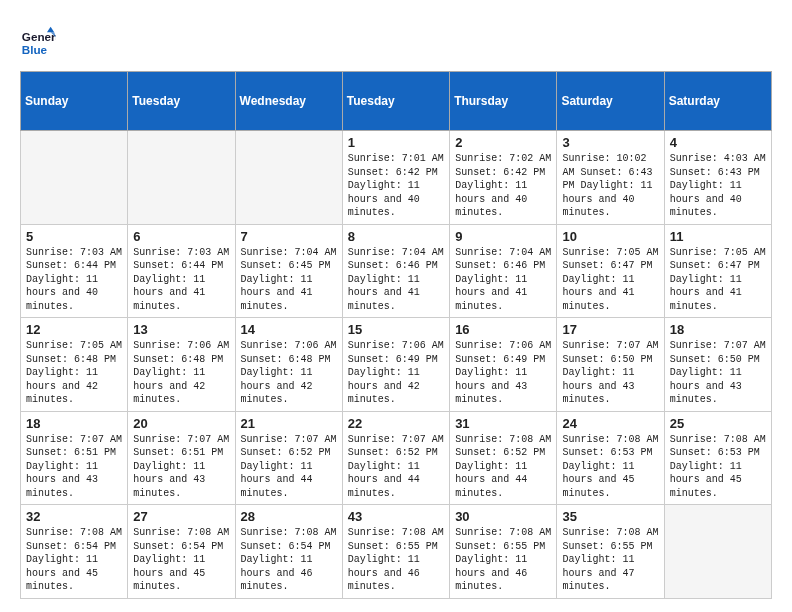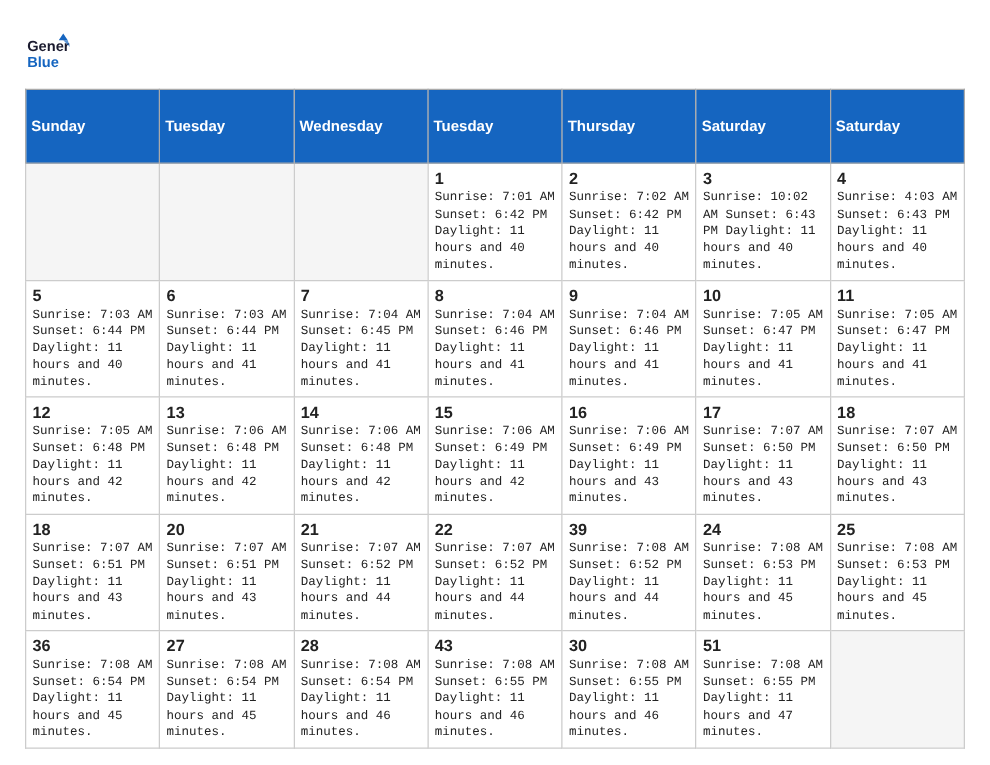--- a/index.html
+++ b/index.html
@@ -250,41 +250,41 @@
 Sunset: 6:52 PM
 Daylight: 11 hours and 44 minutes.</div>
         </td>
         <td>
           <span class="day-num">22</span>
           <div class="day-info">Sunrise: 7:07 AM
 Sunset: 6:52 PM
 Daylight: 11 hours and 44 minutes.</div>
         </td>
         <td>
-          <span class="day-num">39</span>
+          <span class="day-num">31</span>
           <div class="day-info">Sunrise: 7:08 AM
 Sunset: 6:52 PM
 Daylight: 11 hours and 44 minutes.</div>
         </td>
         <td>
           <span class="day-num">24</span>
           <div class="day-info">Sunrise: 7:08 AM
 Sunset: 6:53 PM
 Daylight: 11 hours and 45 minutes.</div>
         </td>
         <td>
           <span class="day-num">25</span>
           <div class="day-info">Sunrise: 7:08 AM
 Sunset: 6:53 PM
 Daylight: 11 hours and 45 minutes.</div>
         </td>
       </tr>
       <tr>
         <td>
-          <span class="day-num">36</span>
+          <span class="day-num">32</span>
           <div class="day-info">Sunrise: 7:08 AM
 Sunset: 6:54 PM
 Daylight: 11 hours and 45 minutes.</div>
         </td>
         <td>
           <span class="day-num">27</span>
           <div class="day-info">Sunrise: 7:08 AM
 Sunset: 6:54 PM
 Daylight: 11 hours and 45 minutes.</div>
         </td>
@@ -300,21 +300,21 @@
 Sunset: 6:55 PM
 Daylight: 11 hours and 46 minutes.</div>
         </td>
         <td>
           <span class="day-num">30</span>
           <div class="day-info">Sunrise: 7:08 AM
 Sunset: 6:55 PM
 Daylight: 11 hours and 46 minutes.</div>
         </td>
         <td>
-          <span class="day-num">51</span>
+          <span class="day-num">35</span>
           <div class="day-info">Sunrise: 7:08 AM
 Sunset: 6:55 PM
 Daylight: 11 hours and 47 minutes.</div>
         </td>
         <td class="empty"></td>
       </tr>
     </tbody>
 </table>
 
 </body></html>

